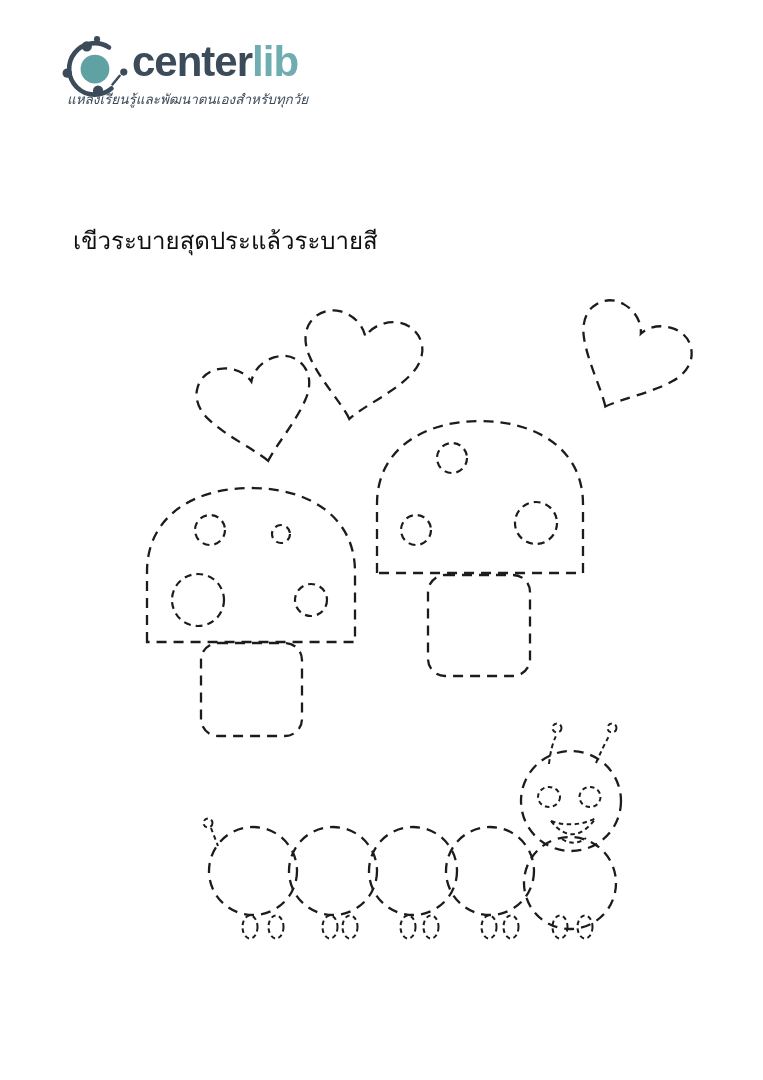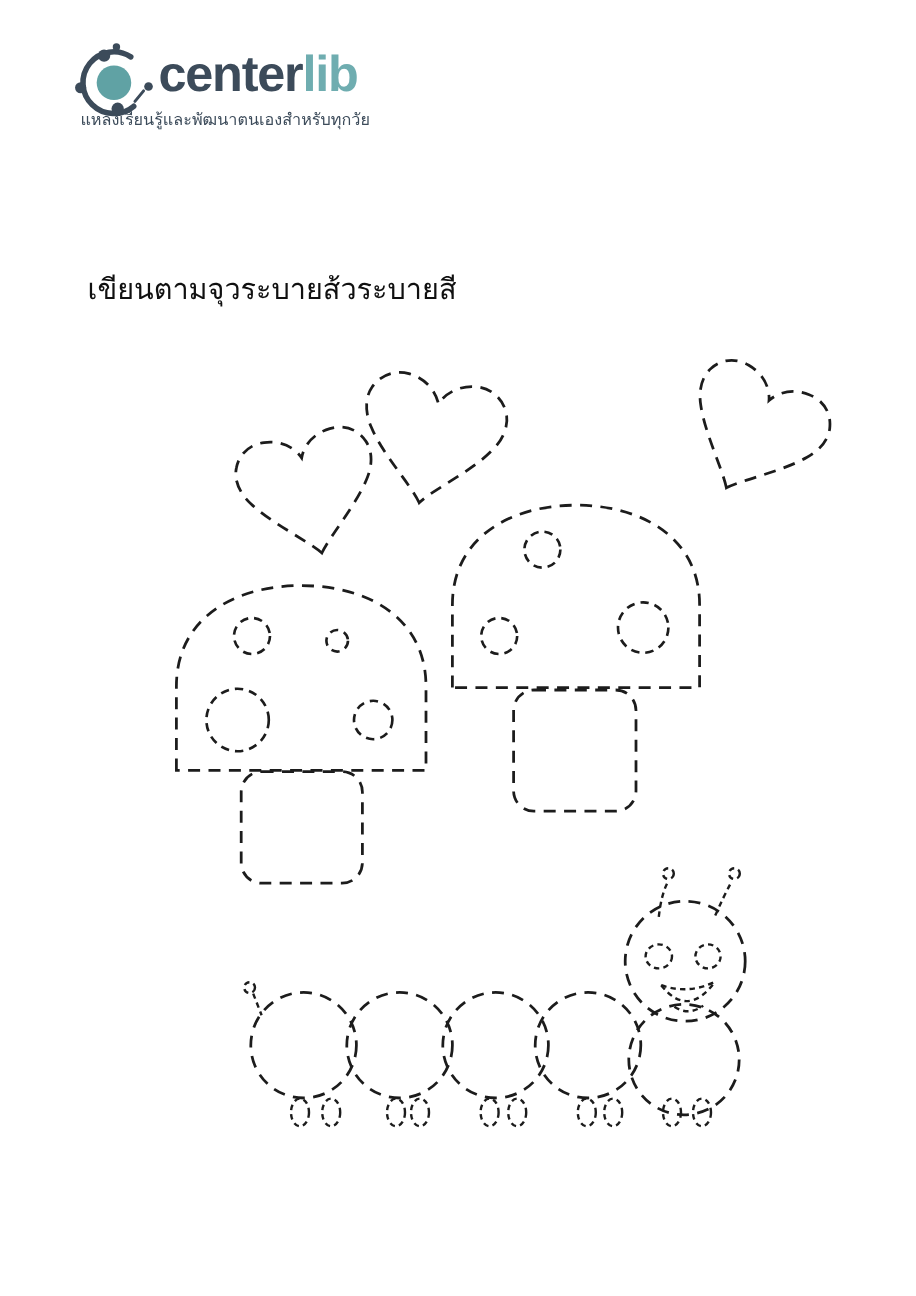--- a/index.html
+++ b/index.html
@@ -17,21 +17,21 @@
   .logo-icon { position: absolute; left: 0; top: 2px; width: 72px; height: 72px; }
   .logo-text {
     position: absolute; left: 72px; top: 8px;
     font-size: 42px; font-weight: 700; letter-spacing: -1px;
     white-space: nowrap;
   }
   .logo-text .primary { color: #3c4b5a; }
   .logo-text .accent  { color: #6fadb0; }
   .logo-tagline {
     position: absolute; left: 7px; top: 58px;
-    font-size: 13.5px; color: #3c4b5a; white-space: nowrap;
+    font-size: 13.5px; color: #3c4b5a; white-space: nowrap; font-style: italic;
   }
 
   
   .name-line {
     position: absolute; left: 73px; top: 156px;
     font-size: 24px; color: #101010; white-space: nowrap;
   }
   .name-line .dots { letter-spacing: 0.5px; font-weight: bold; }
   .instruction {
     position: absolute; left: 73px; top: 221px;
@@ -64,21 +64,21 @@
       <circle cx="37" cy="57" r="5" fill="#3c4b5a"></circle>
       <circle cx="62" cy="39" r="3.5" fill="#3c4b5a"></circle>
     </svg>
     <div class="logo-text">
       <span class="primary">center</span><span class="accent">lib</span>
     </div>
     <div class="logo-tagline">แหล่งเรียนรู้และพัฒนาตนเองสำหรับทุกวัย</div>
   </div>
 
 
-  <div class="instruction">เขียนตามจุวระบายส้วระบายสี</div>
+  <div class="instruction">เขีวระบายสุดประแล้วระบายสี</div>
 
   <svg class="worksheet-svg" viewBox="0 0 763 1080">
 
     <g transform="translate(257,408) rotate(-12)">
       <path class="dash-big" d="M 0,54 C -9,42 -36,21 -49,2 C -57,-9 -59,-21 -55,-30 C -50,-42 -39,-47 -28,-46 C -14,-45 -4,-37 0,-27 C 4,-37 14,-45 28,-46 C 39,-47 50,-42 55,-30 C 59,-21 57,-9 49,2 C 36,21 9,42 0,54 Z"></path>
     </g>
     <g transform="translate(360,364) rotate(11)">
       <path class="dash-big" d="M 0,56 C -9,43 -38,22 -51,2 C -59,-9 -61,-22 -57,-31 C -52,-43 -40,-49 -29,-48 C -15,-47 -4,-38 0,-28 C 4,-38 15,-47 29,-48 C 40,-49 52,-43 57,-31 C 61,-22 59,-9 51,2 C 38,22 9,43 0,56 Z"></path>
     </g>
     <g transform="translate(629,358) rotate(26)">

